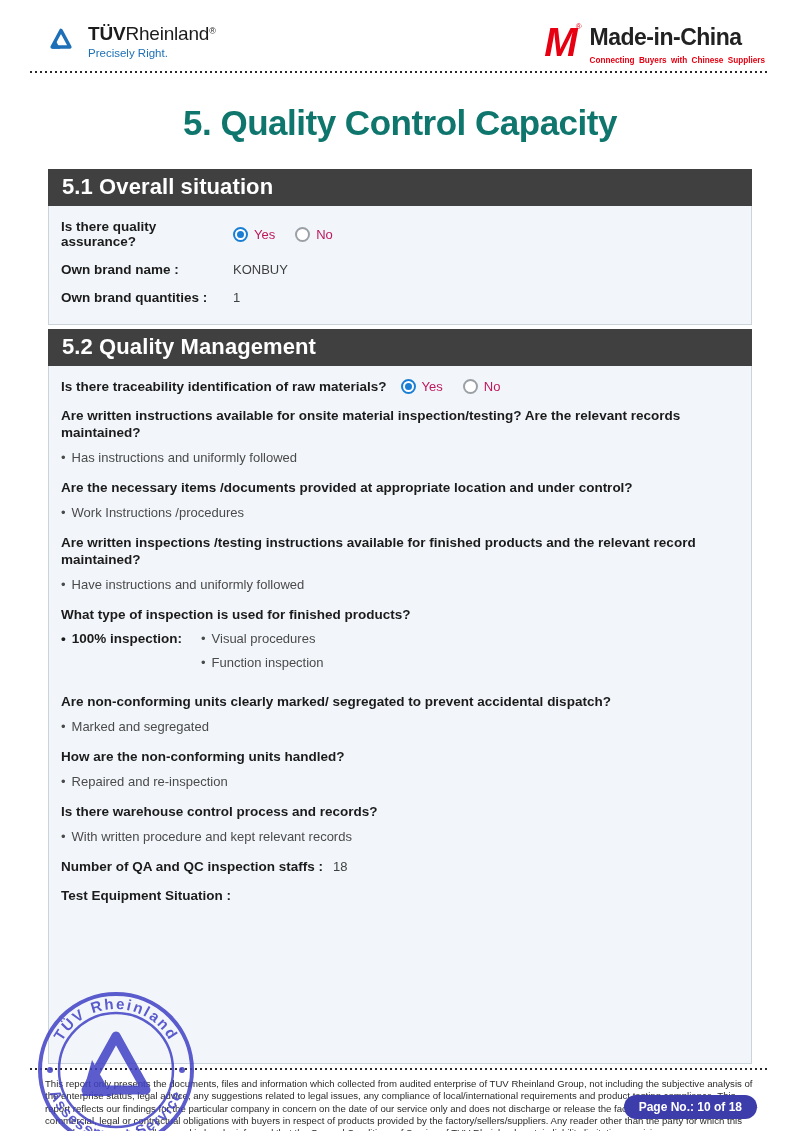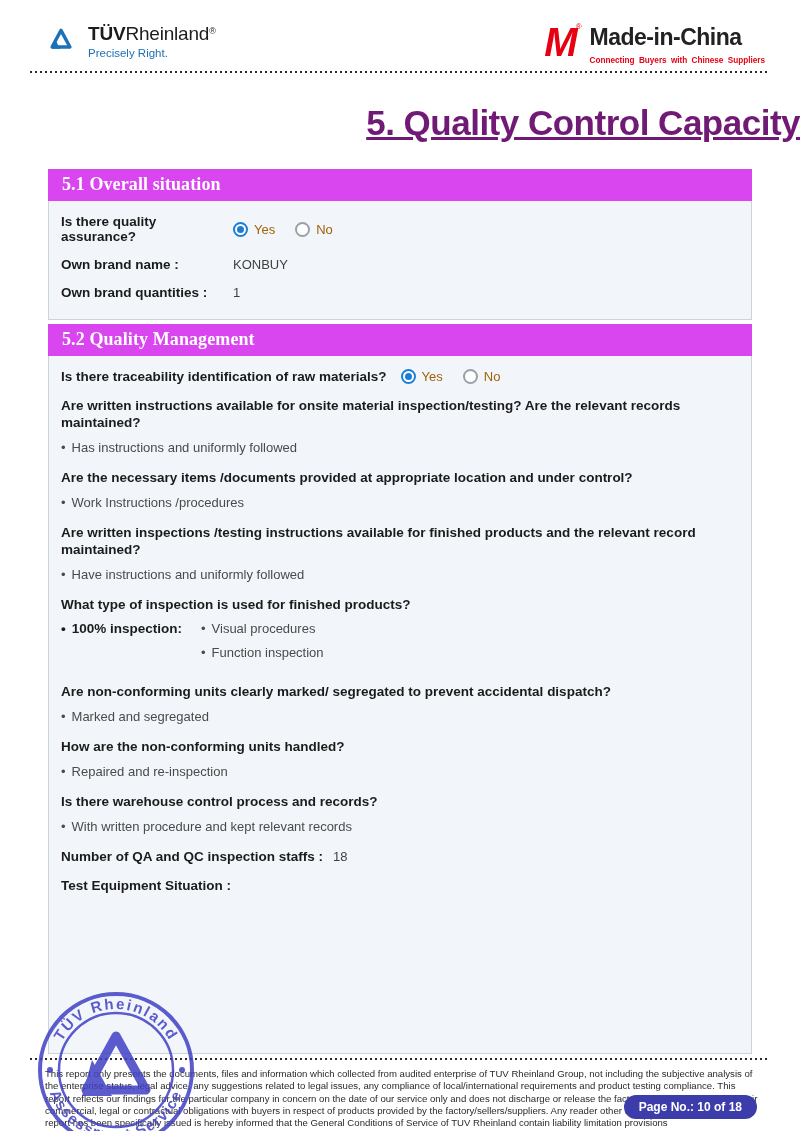--- a/index.html
+++ b/index.html
@@ -19,41 +19,41 @@
   .mic-m { font-size:40px; font-weight:900; font-style:italic; color:#e60012;
     line-height:0.8; transform:skewX(-8deg); letter-spacing:-2px; }
   .mic-reg { font-size:8px; color:#e60012; vertical-align:top; position:relative; top:-4px; }
   .mic-text { line-height:1; }
   .mic-name { font-size:23px; font-weight:800; color:#222; letter-spacing:-0.5px; }
   .mic-tagline { font-size:8.2px; color:#e60012; margin-top:8px; word-spacing:2px;font-weight:bold; }
   .dotted { height:2px; margin:0 30px;
     background-image:repeating-linear-gradient(to right, #2a2a2a 0 2px, transparent 2px 5px); }
 
   
-  .page-title { text-align:right; font-size:35px; font-weight:800; color:#701a75;
-    margin:30px 0 26px 0; letter-spacing:-0.5px;text-decoration:underline; }
+  .page-title { text-align:center; font-size:35px; font-weight:800; color:#0f766e;
+    margin:30px 0 26px 0; letter-spacing:-0.5px; }
 
   
   .section { margin:0 48px 4px 48px; }
-  .section-bar { background:#d946ef; color:#ffffff; font-size:18px; font-weight:700;
-    padding:5px 14px 6px 14px; letter-spacing:0.1px;font-family:Liberation Serif, serif; }
+  .section-bar { background:#404040; color:#ffffff; font-size:22px; font-weight:700;
+    padding:5px 14px 6px 14px; letter-spacing:0.1px; }
   .section-panel { background:#f2f6fa; border:1px solid #ccd4db; border-top:none;
     padding:13px 12px 6px 12px; }
 
   .field-row { display:flex; margin-bottom:13px; align-items:center; }
   .field-label { font-weight:700; font-size:13.5px; width:172px; flex:none; }
   .field-value { font-size:13px; color:#3f3f3f; }
 
   .radio-group { display:flex; align-items:center; gap:6px; }
   .radio { width:15px; height:15px; border-radius:50%; background:#fff; flex:none;
     display:inline-flex; align-items:center; justify-content:center; }
   .radio.on { border:2px solid #1a7fd4; }
   .radio.on .dot { width:7px; height:7px; border-radius:50%; background:#1a7fd4; }
   .radio.off { border:2px solid #9aa0a6; }
-  .radio-label { font-size:13px; color:#a16207; margin-right:14px; }
+  .radio-label { font-size:13px; color:#be185d; margin-right:14px; }
 
   .inline-q { display:flex; align-items:center; margin-bottom:14px; }
   .inline-q .q-text { font-weight:700; font-size:13.5px; margin-right:14px; }
 
   .q { font-weight:700; font-size:13.5px; margin-bottom:8px; line-height:1.25; }
   .a { font-size:13px; color:#4a4a4a; margin-bottom:15px; }
   .bullet { margin-right:6px; color:#4a4a4a; }
 
   .inspection-row { display:flex; margin-bottom:15px; }
   .inspection-type { font-weight:700; font-size:13.5px; width:140px; flex:none; }

